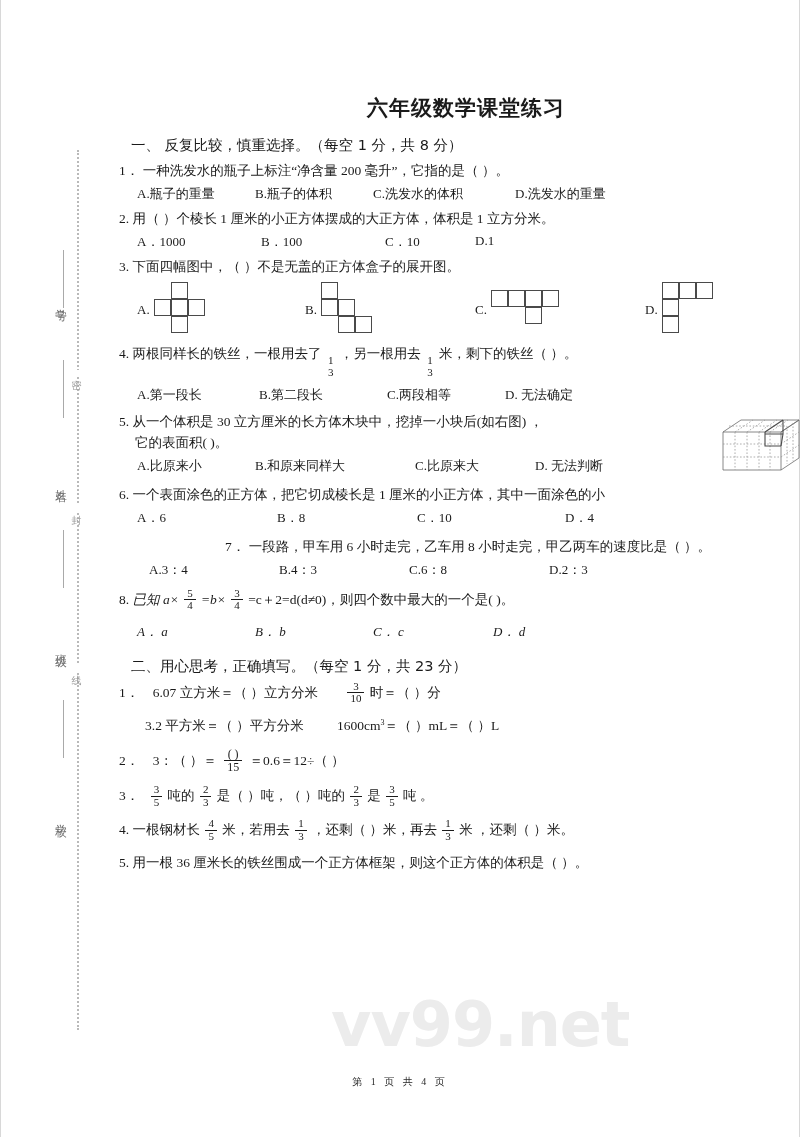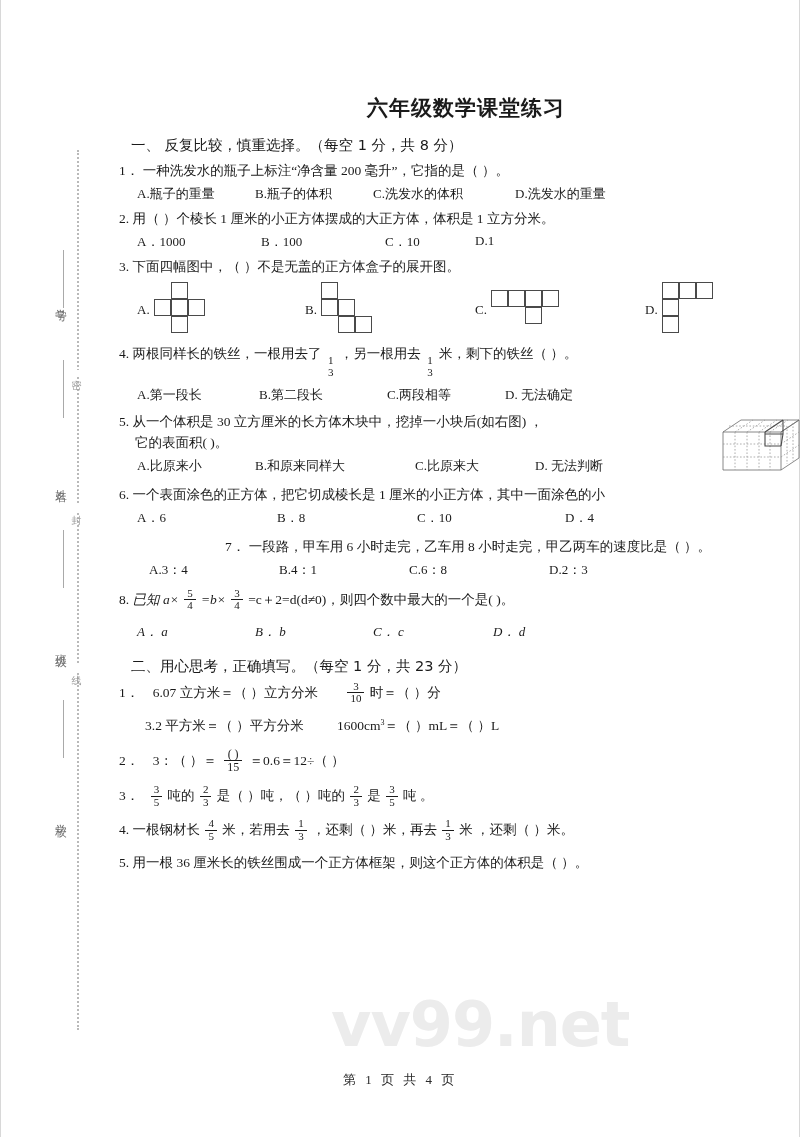--- a/index.html
+++ b/index.html
@@ -105,21 +105,21 @@
     position:absolute;width:17px;height:17px;
     border:1.4px solid #4a4a4a;
     box-sizing:border-box;
   }
   
   .solid{position:absolute;right:6px;top:4px;}
   
   .footer{
     position:absolute;left:0;right:0;bottom:48px;
     text-align:center;
-    font-size:13px;color:#2a2a2a;
+    font-size:10px;color:#2a2a2a;
     letter-spacing:3px;
   }
   .watermark{
     position:absolute;
     left:330px;top:988px;
     font-size:62px;font-weight:bold;
     color:#ececec;
     font-family:"DejaVu Sans","Liberation Sans",sans-serif;
     letter-spacing:-1px;
     user-select:none;
@@ -295,21 +295,21 @@
       <span style="width:148px">C．10</span>
       <span>D．4</span>
     </div>
 
     <div class="q" style="margin-top:10px;text-align:center;">
       <span>7．</span>
       <span>一段路，甲车用 6 小时走完，乙车用 8 小时走完，甲乙两车的速度比是（      ）。</span>
     </div>
     <div class="opts" style="margin-left:34px;">
       <span style="width:130px">A.3：4</span>
-      <span style="width:130px">B.4：1</span>
+      <span style="width:130px">B.4：3</span>
       <span style="width:140px">C.6：8</span>
       <span>D.2：3</span>
     </div>
 
     <div class="q" style="margin-top:10px;">
       <span>8.</span>
       <span style="font-style:italic">已知 a×</span>
       <span class="frac">
         <span class="num">5</span>
         <span class="den">4</span>

